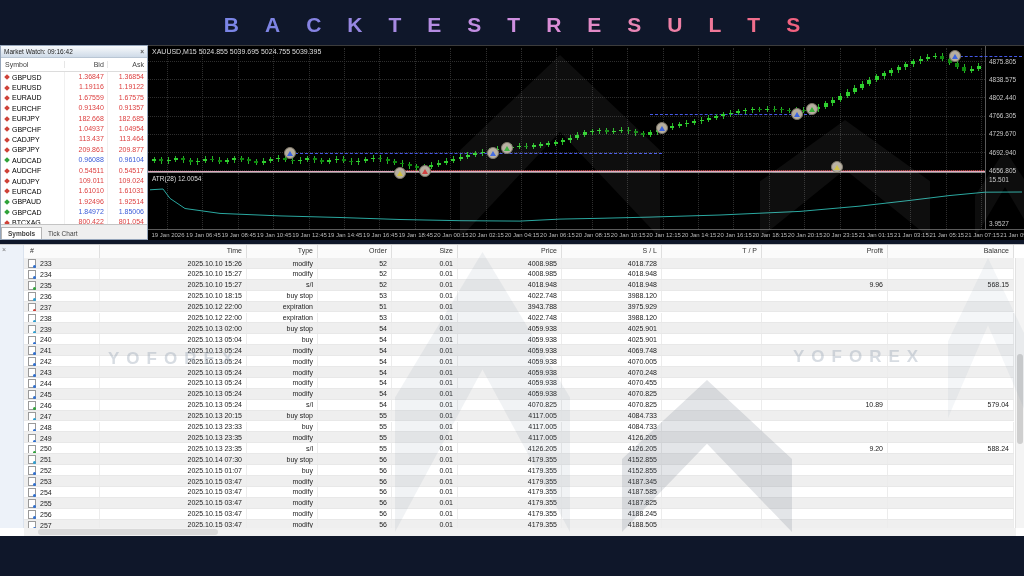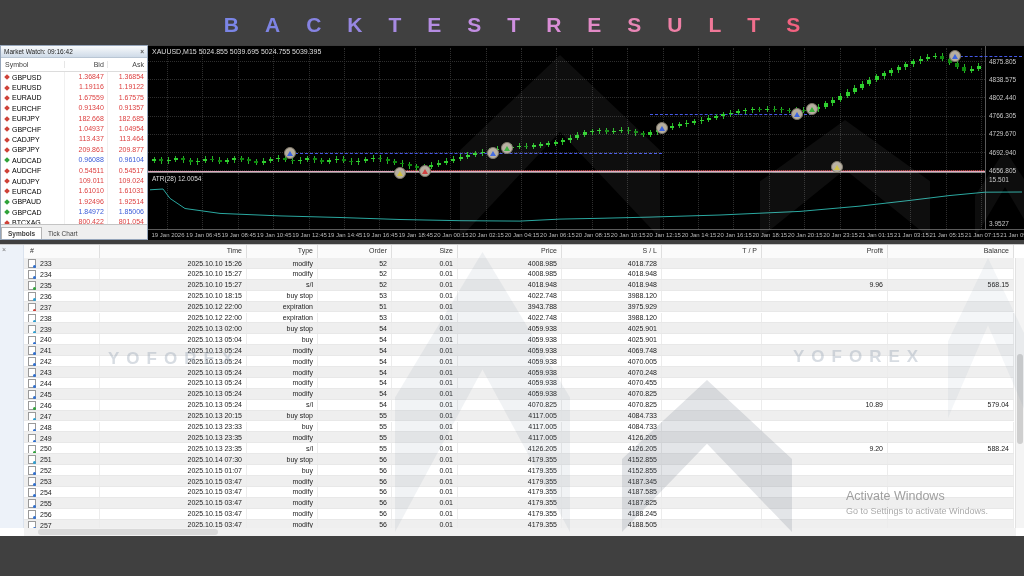--- a/index.html
+++ b/index.html
@@ -1,16 +1,16 @@
 <!DOCTYPE html>
 <html><head>
 <meta charset="utf-8">
 <style>
   html,body{margin:0;padding:0;background:#fff;}
-  .stage{position:relative;width:1024px;height:576px;background:#404040;overflow:hidden;
+  .stage{position:relative;width:1024px;height:576px;background:#0f172a;overflow:hidden;
          font-family:"Liberation Sans",sans-serif;}
   
   .page-title{position:absolute;top:13px;left:0;width:100%;text-align:center;
               font-size:21px;font-weight:bold;}
   .tl{display:inline-block;margin:0 13px;}
   
   .mw{position:absolute;left:0;top:45px;width:148px;height:195px;background:#fff;
       border:1px solid #95a5ba;box-sizing:border-box;font-size:7px;}
   .mw-bar{height:11px;background:linear-gradient(#f8fafc,#cfdbe8);display:flex;
           justify-content:space-between;align-items:center;padding:0 3px;color:#222;
@@ -1043,18 +1043,14 @@
 
   <div class="wm-arrow" style="left:460px;top:55px;width:200px;height:183px;background:rgba(255,255,255,0.055)"></div>
   <div class="wm-arrow" style="left:760px;top:120px;width:170px;height:118px;background:rgba(255,255,255,0.055)"></div>
   <div class="wm-arrow" style="left:975px;top:150px;width:60px;height:88px;background:rgba(255,255,255,0.05)"></div>
   <div class="wm-arrow" style="left:395px;top:252px;width:175px;height:280px;background:rgba(120,140,160,0.10)"></div>
   <div class="wm-arrow" style="left:622px;top:380px;width:170px;height:152px;background:rgba(100,110,125,0.18)"></div>
   <div class="wm-arrow" style="left:948px;top:258px;width:80px;height:160px;background:rgba(120,140,160,0.08)"></div>
   <div class="wm-text" style="left:108px;top:349px">YOFOREX</div>
   <div class="wm-text" style="left:793px;top:347px">YOFOREX</div>
 
-  <div class="act">
-    <div class="l1">Activate Windows</div>
-    <div class="l2">Go to Settings to activate Windows.</div>
-  </div>
 
 </div>
 
 </body></html>

